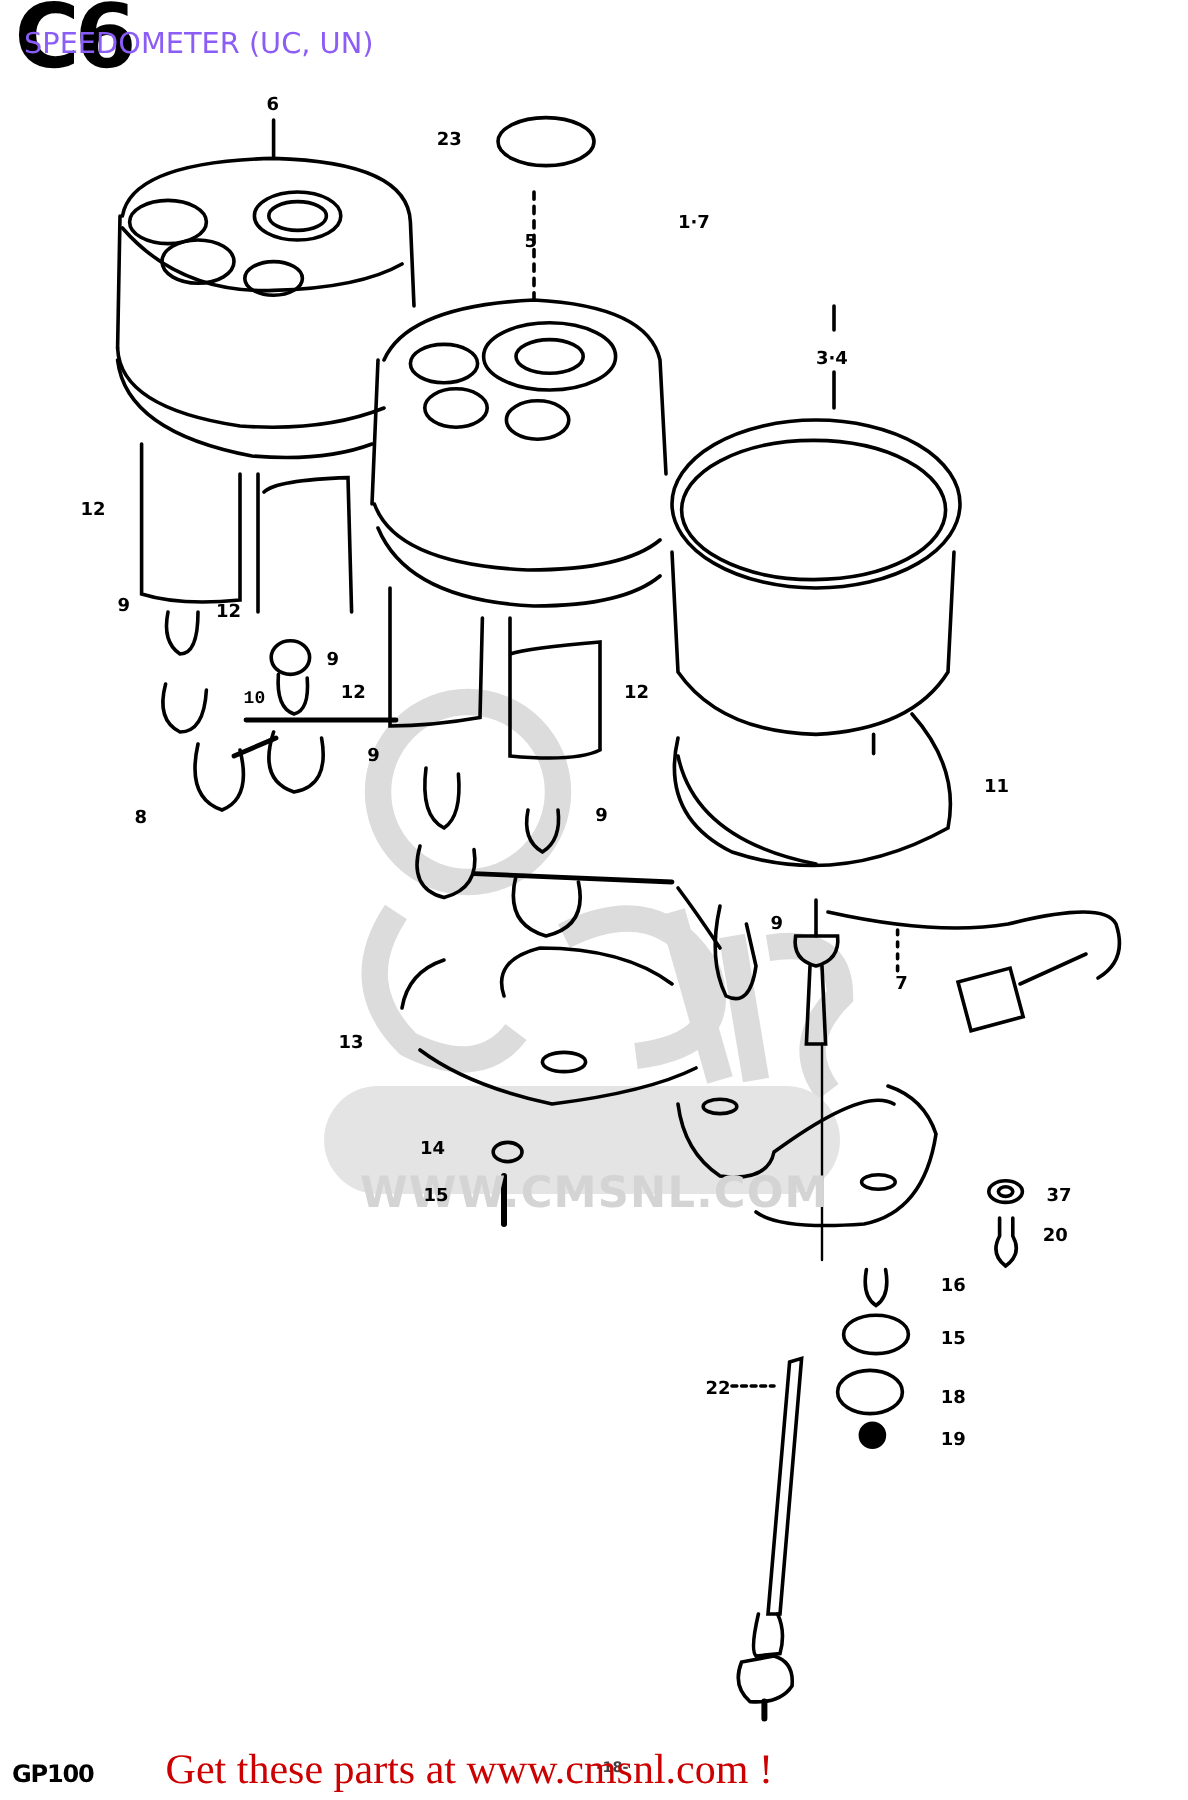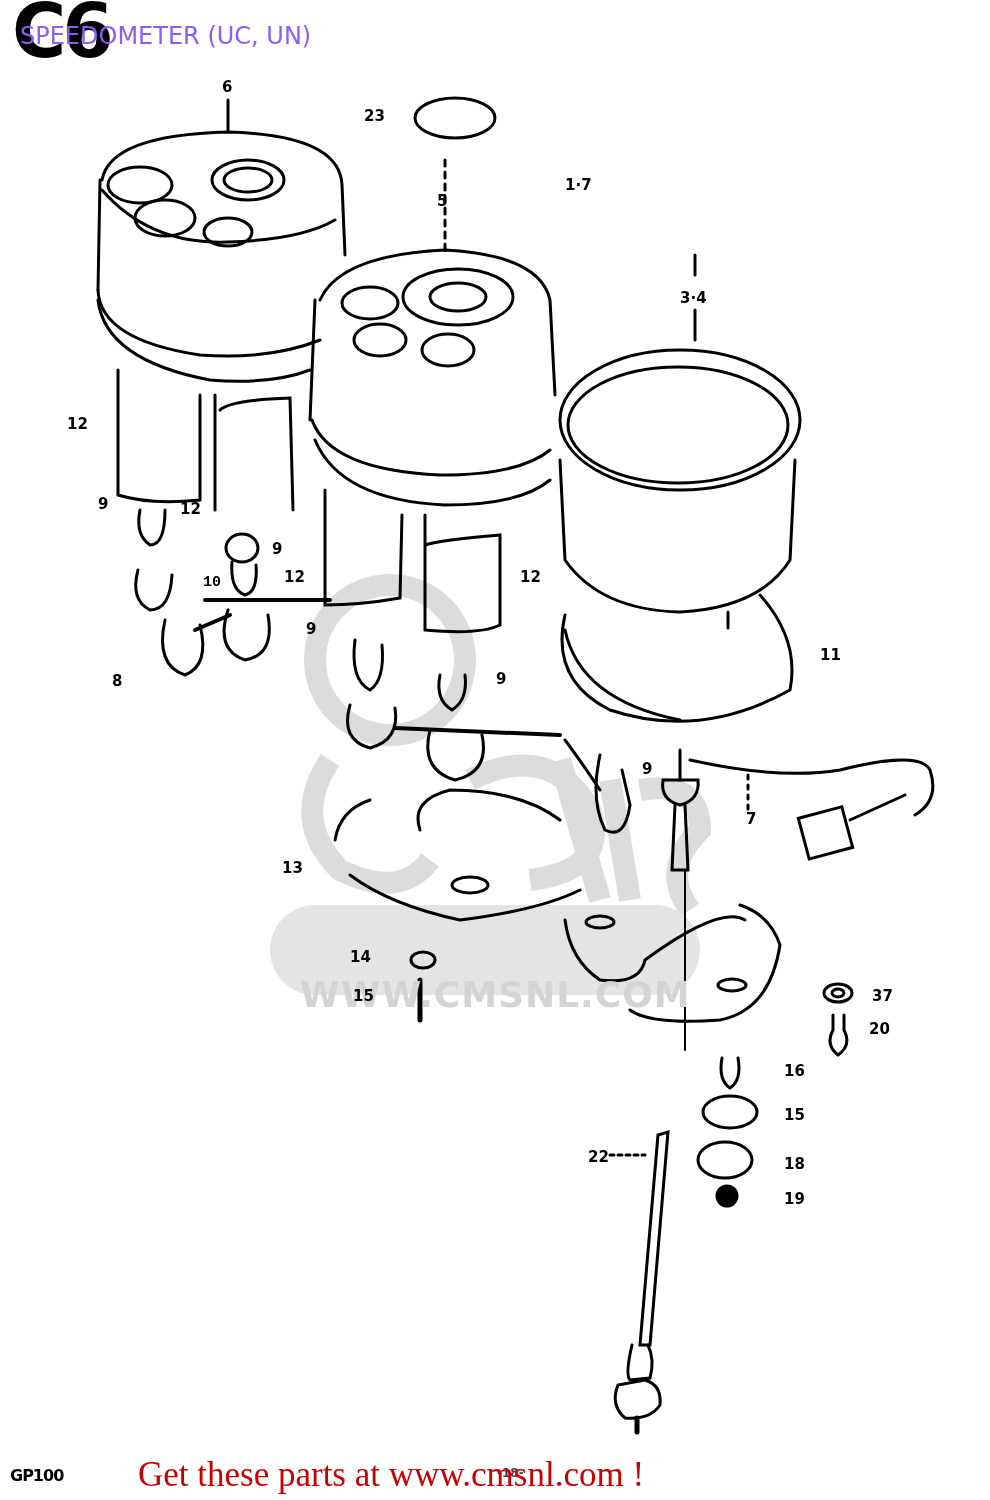--- a/index.html
+++ b/index.html
@@ -1,21 +1,21 @@
 <!DOCTYPE html>
 <html><head>
 <meta charset="utf-8">
 <style>
   html, body { margin: 0; padding: 0; background: #ffffff; }
   body { width: 990px; height: 1500px; position: relative; overflow: hidden; font-family: "DejaVu Sans", sans-serif; }
   .page-code { position: absolute; left: 12px; top: -6px; font-family: "DejaVu Sans", sans-serif; font-weight: bold; font-size: 74px; color: #000; letter-spacing: -4px; line-height: 1; }
   .title { position: absolute; left: 20px; top: 22px; font-family: "DejaVu Sans", sans-serif; font-size: 24px; color: #8b5cf6; }
   .diagram { position: absolute; left: 0; top: 0; width: 990px; height: 1500px; }
   .callout { position: absolute; font-family: "DejaVu Sans", sans-serif; font-weight: bold; font-size: 15px; color: #000; }
-  .model-code { position: absolute; left: 10px; top: 1466px; font-family: "DejaVu Sans", sans-serif; font-weight: bold; font-size: 16px; color: #000; letter-spacing: -1px; }
+  .model-code { position: absolute; left: 10px; top: 1466px; font-family: "DejaVu Sans", sans-serif; font-weight: bold; font-size: 20px; color: #000; letter-spacing: -1px; }
   .footer-link { position: absolute; left: 138px; top: 1455px; font-family: Liberation Serif, serif; font-size: 35px; color: #cc0000; text-decoration: none; }
   .footer-marker { position: absolute; left: 497px; top: 1466px; font-family: "DejaVu Sans", sans-serif; font-size: 12px; color: #404040; font-weight: bold; }
   .watermark-text { position: absolute; left: 300px; top: 926px; font-family: "DejaVu Sans", sans-serif; font-weight: bold; font-size: 36px; color: #d4d4d4; letter-spacing: 1px; margin-top: 48px; }
 </style>
 </head>
 <body>
 
 <svg class="diagram" viewBox="0 0 990 1500" xmlns="http://www.w3.org/2000/svg">
 
   <g fill="none" stroke="#dcdcdc" stroke-width="22">

